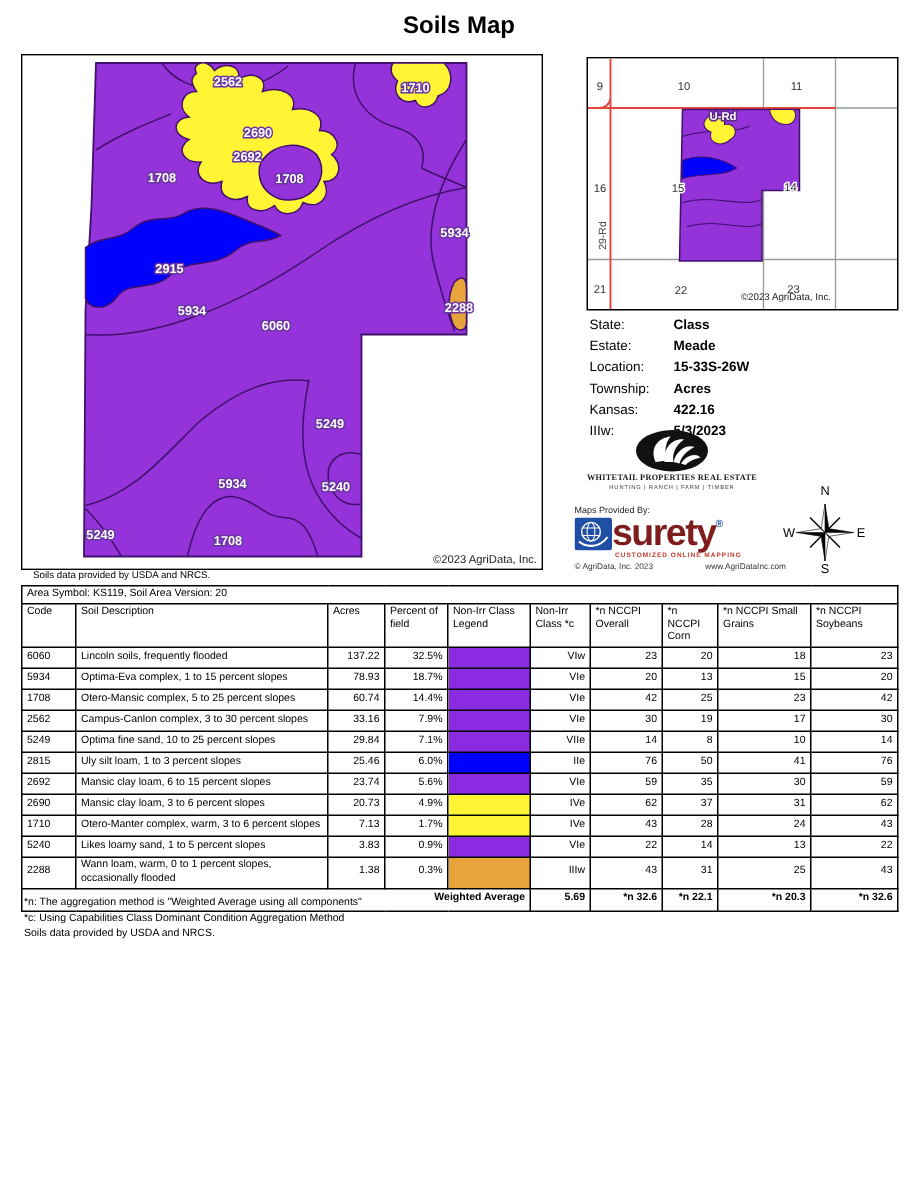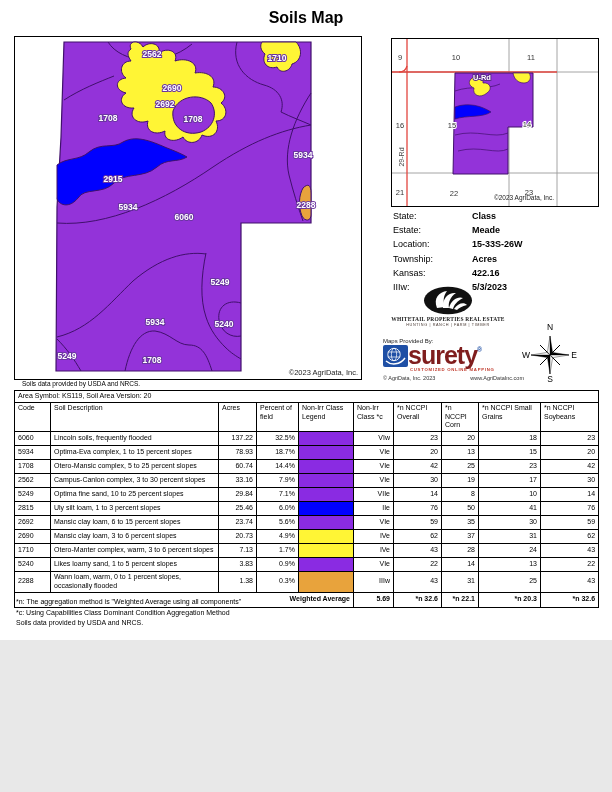--- a/index.html
+++ b/index.html
@@ -1,16 +1,16 @@
 <!DOCTYPE html>
 <html><head>
 <meta charset="utf-8">
 <style>
   html,body{margin:0;padding:0;background:#e8e8e8;}
-  #page{position:relative;width:612px;height:640px;background:#fff;margin:0 auto;
+  #page{position:relative;width:612px;height:792px;background:#fff;margin:0 auto;
         font-family:"Liberation Sans",sans-serif;color:#000;overflow:hidden;}
   .title{position:absolute;top:9px;left:0;width:100%;text-align:center;
          font-size:16px;font-weight:bold;}
   .map-box{position:absolute;left:14px;top:36px;width:346px;height:342px;
            border:1px solid #000;background:#fff;}
   .locator-box{position:absolute;left:391px;top:38px;width:206px;height:167px;
            border:1px solid #000;background:#fff;}
   svg{display:block;}
   
   .mlabel{font-size:8.5px;font-weight:bold;fill:#fff;stroke:#6A35A0;stroke-width:2px;
@@ -20,21 +20,21 @@
   .urd{font-size:7.5px;font-weight:bold;fill:#fff;stroke:#5B2B8C;stroke-width:2px;
        paint-order:stroke;text-anchor:middle;}
   .rrd{font-size:7px;fill:#444;stroke:#fff;stroke-width:1.5px;paint-order:stroke;text-anchor:middle;}
   .copy{font-size:7.5px;fill:#222;text-anchor:end;font-family:"Liberation Sans",sans-serif;}
   .copy2{font-size:6.5px;fill:#222;text-anchor:end;font-family:"Liberation Sans",sans-serif;}
   .bline{fill:none;stroke:#40106B;stroke-width:1px;}
   .gline{stroke:#9a9a9a;stroke-width:0.9px;}
   .rline{stroke:#E2453E;stroke-width:1.3px;fill:none;}
   
   .info{position:absolute;left:393px;top:209px;width:205px;}
-  .info-row{display:flex;font-size:9px;line-height:14.2px;gap:23px;}
+  .info-row{display:flex;font-size:9px;line-height:14.2px;}
   .info-label{width:56px;}
   .info-value{font-weight:bold;}
   
   .wt{position:absolute;left:386px;top:286px;width:124px;text-align:center;}
   .wt-name{font-family:"Liberation Serif",serif;font-size:5.5px;font-weight:bold;
            letter-spacing:0.2px;color:#1a1a1a;text-transform:uppercase;margin-top:1px;}
   .wt-tag{font-size:3.8px;letter-spacing:0.6px;color:#4a3b35;margin-top:1px;}
   
   .su{position:absolute;left:383px;top:338px;width:141px;}
   .su-provided{font-size:6px;color:#222;margin-bottom:1px;}

